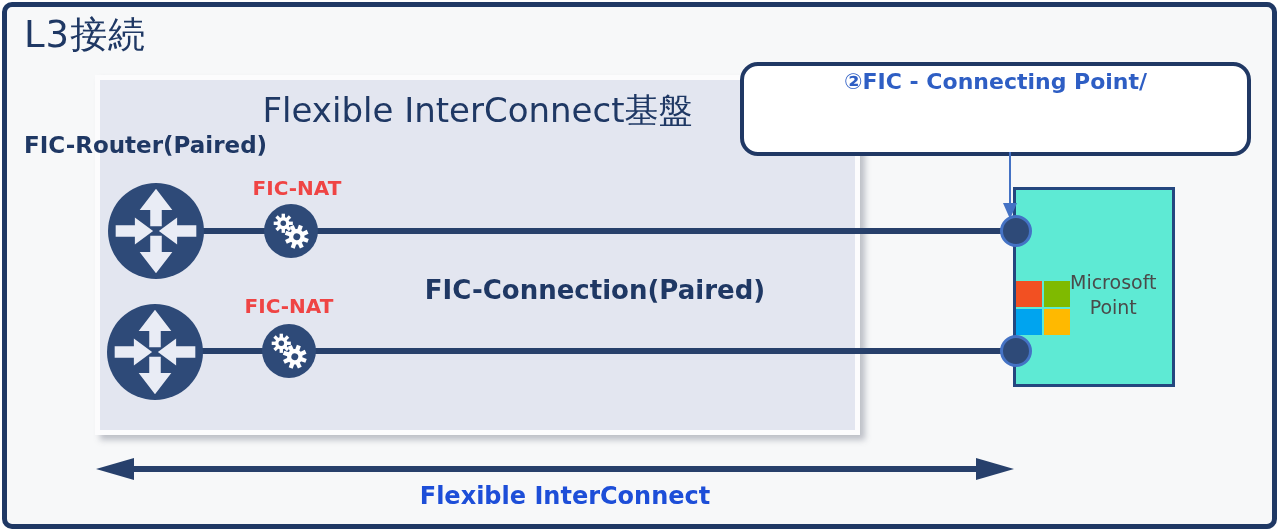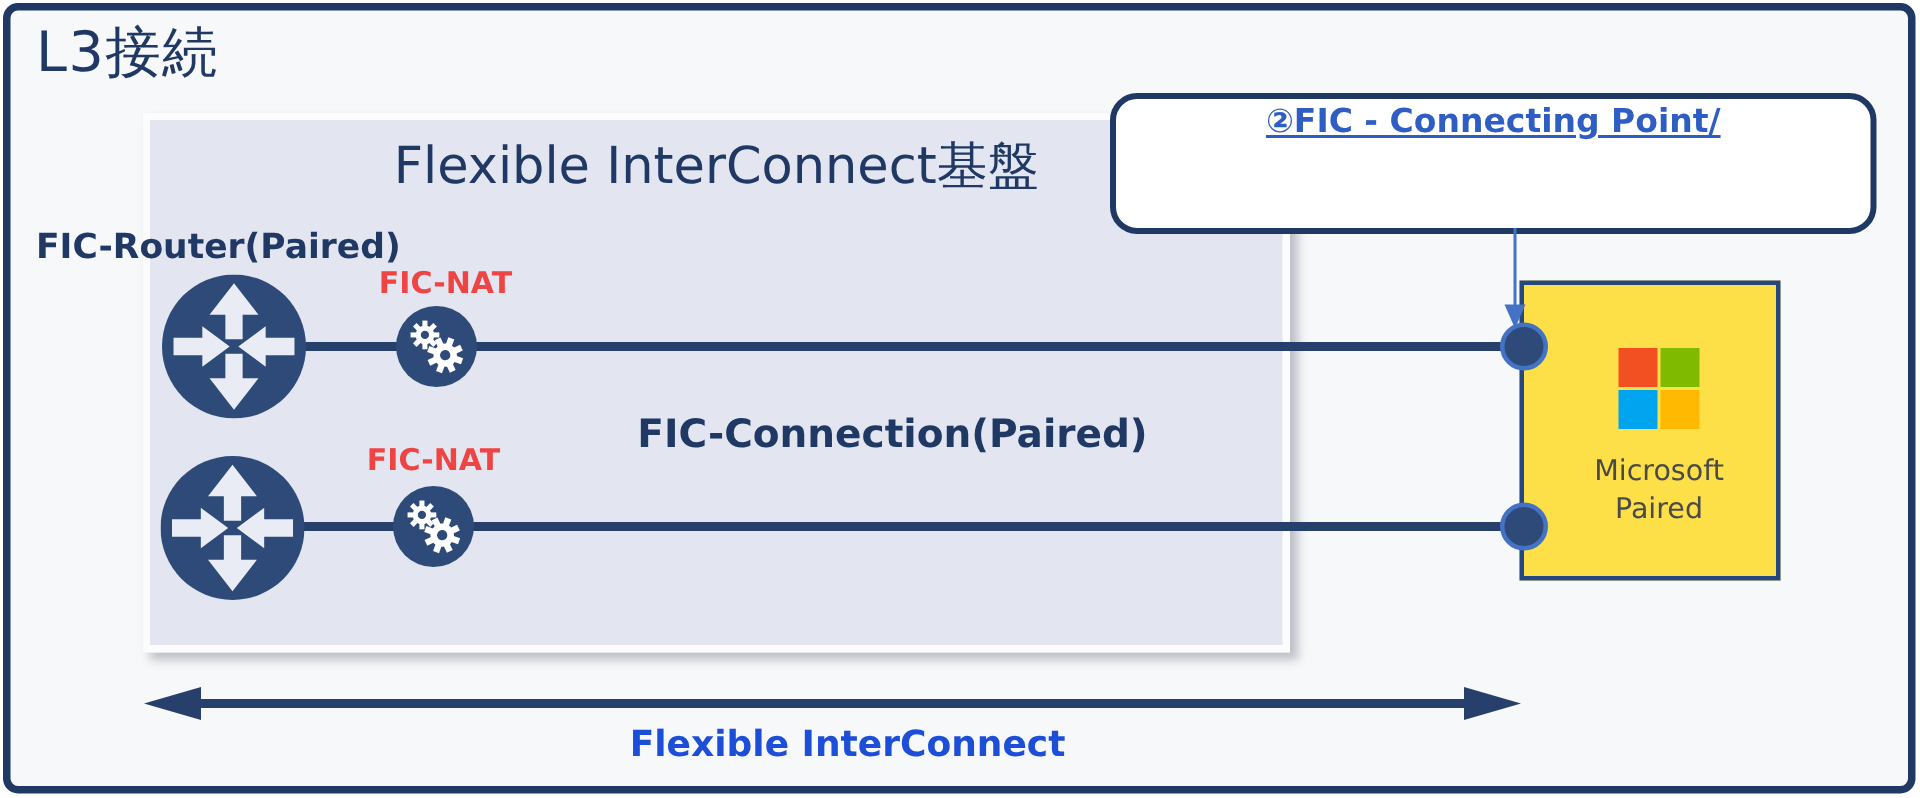--- a/index.html
+++ b/index.html
@@ -19,52 +19,52 @@
   .platform{
     position:absolute;left:95px;top:75px;width:755px;height:350px;
     background:#e3e6f0;border:5px solid #fcfcfd;
     box-shadow:5px 5px 6px rgba(120,125,140,.45);
   }
   .platform-title{
     position:absolute;left:95px;top:88px;width:765px;text-align:center;
     font-size:34px;font-weight:400;color:#1f3864;
   }
   .router-label{
-    position:absolute;left:24px;top:132px;font-size:23px;font-weight:bold;color:#1f3864;margin-top:20px;
+    position:absolute;left:24px;top:132px;font-size:23px;font-weight:bold;color:#1f3864;
   }
   .nat-label{position:absolute;width:130px;text-align:center;font-size:20px;font-weight:bold;color:#ef4444;}
   .nat-label.n1{left:232px;top:176px;}
   .nat-label.n2{left:224px;top:294px;}
   .conn-label{
     position:absolute;left:420px;top:275px;width:350px;text-align:center;
     font-size:26px;font-weight:bold;color:#1f3864;
   }
   .hline{position:absolute;height:6px;background:#27406b;z-index:3;}
   .hline.l1{left:156px;top:228px;width:860px;}
   .hline.l2{left:155px;top:348px;width:861px;}
   .icon-abs{position:absolute;z-index:4;}
   .azure-box{
     position:absolute;left:1013px;top:187px;width:156px;height:194px;
-    background:#fde047;border:3px solid #24477f;z-index:2;
-    display:flex;flex-direction:column;align-items:center;padding-left:12px;
+    background:#5eead4;border:3px solid #24477f;z-index:2;
+    display:flex;align-items:center;
   }
   .ms-logo{margin-top:42px;display:grid;grid-template-columns:26px 26px;grid-template-rows:26px 26px;gap:2px;}
   .ms-logo div{width:26px;height:26px;}
   .azure-name{margin-top:16px;text-align:center;font-size:19px;line-height:1.3;color:#4a4a4a;}
   .conn-point{
     position:absolute;width:26px;height:26px;border-radius:50%;
     background:#2e4a78;border:3px solid #4472c4;z-index:5;
   }
   .conn-point.c1{left:1000px;top:215px;}
   .conn-point.c2{left:1000px;top:335px;}
   .callout{
     position:absolute;left:740px;top:62px;width:503px;height:84px;
     background:#ffffff;border:4px solid #203864;border-radius:18px;z-index:6;
     text-align:center;font-size:22px;font-weight:bold;color:#2e5ec4;
-    line-height:28px;padding-top:2px;text-decoration:underline;
+    line-height:28px;padding-top:2px;
   }
   .pointer{position:absolute;left:999px;top:152px;z-index:6;}
   .span-arrow{position:absolute;left:90px;top:454px;}
   .bottom-label{
     position:absolute;left:100px;top:482px;width:930px;text-align:center;
     font-size:24px;font-weight:bold;color:#1d4ed8;
   }
 </style>
 </head>
 <body>
@@ -134,21 +134,21 @@
 
 <div class="azure-box">
   <div class="ms-logo">
     <div style="background-color: rgb(242, 80, 34);"></div>
     <div style="background-color: rgb(127, 186, 0);"></div>
     <div style="background-color: rgb(0, 164, 239);"></div>
     <div style="background-color: rgb(255, 185, 0);"></div>
   </div>
   <div class="azure-name">
     <div>Microsoft</div>
-    <div>Paired</div>
+    <div>Point</div>
   </div>
 </div>
 
 <div class="conn-point c1"></div>
 <div class="conn-point c2"></div>
 
 <div class="callout">
   <div>②FIC - Connecting Point/</div>
 </div>
 <svg class="pointer" width="22" height="68" viewBox="0 0 22 68">

